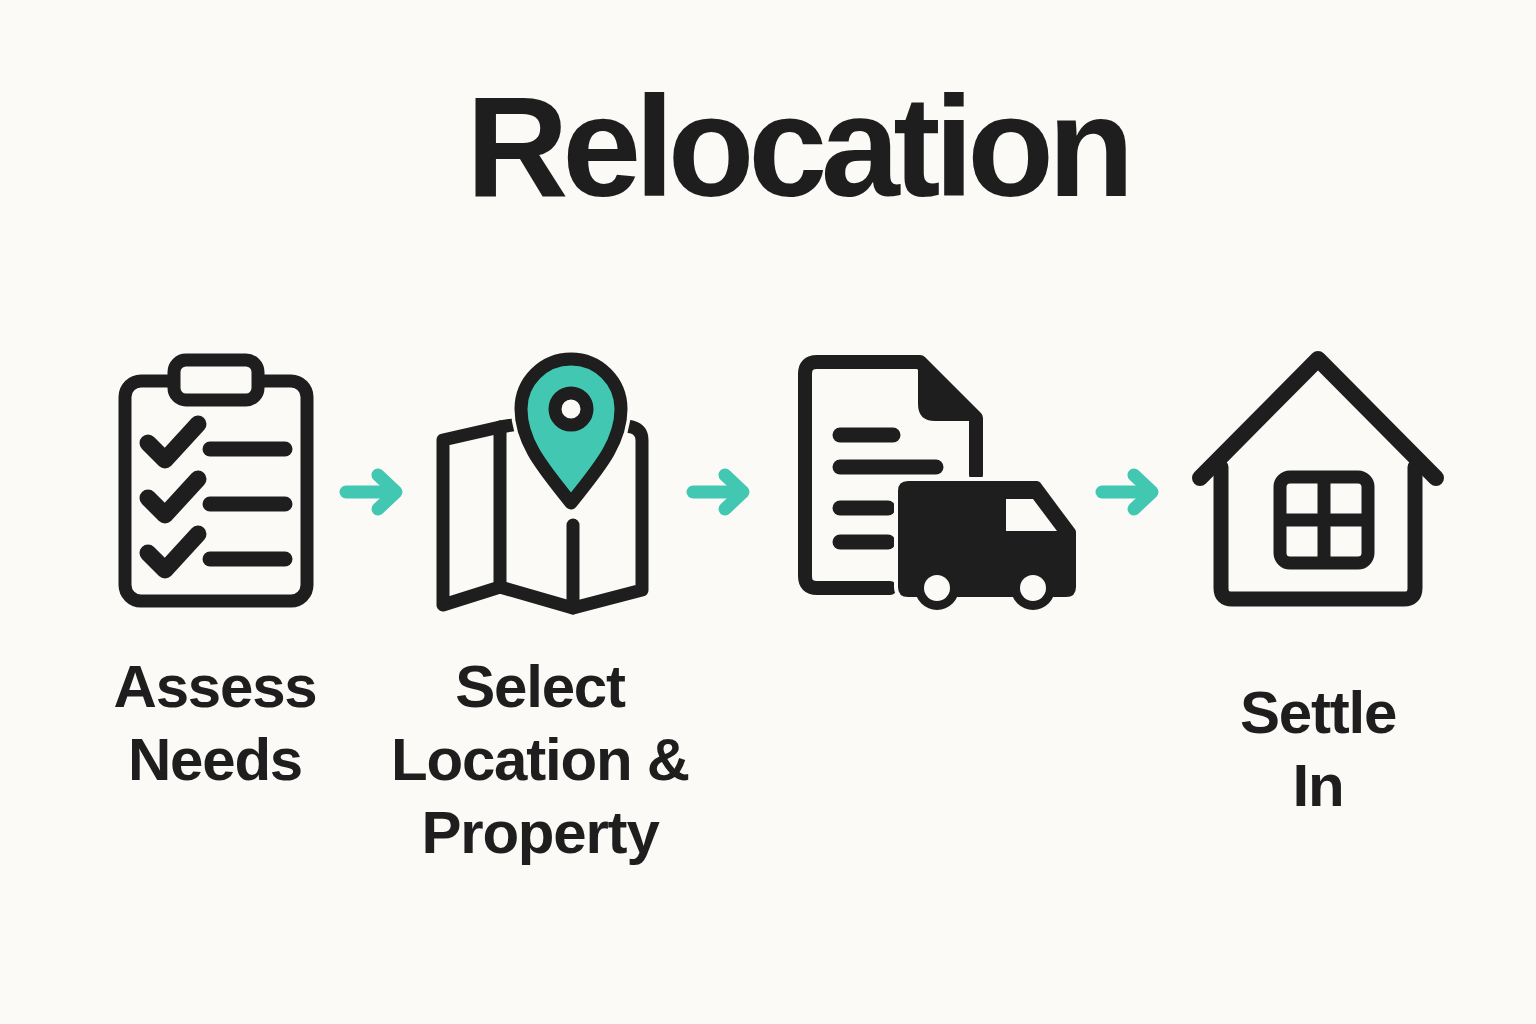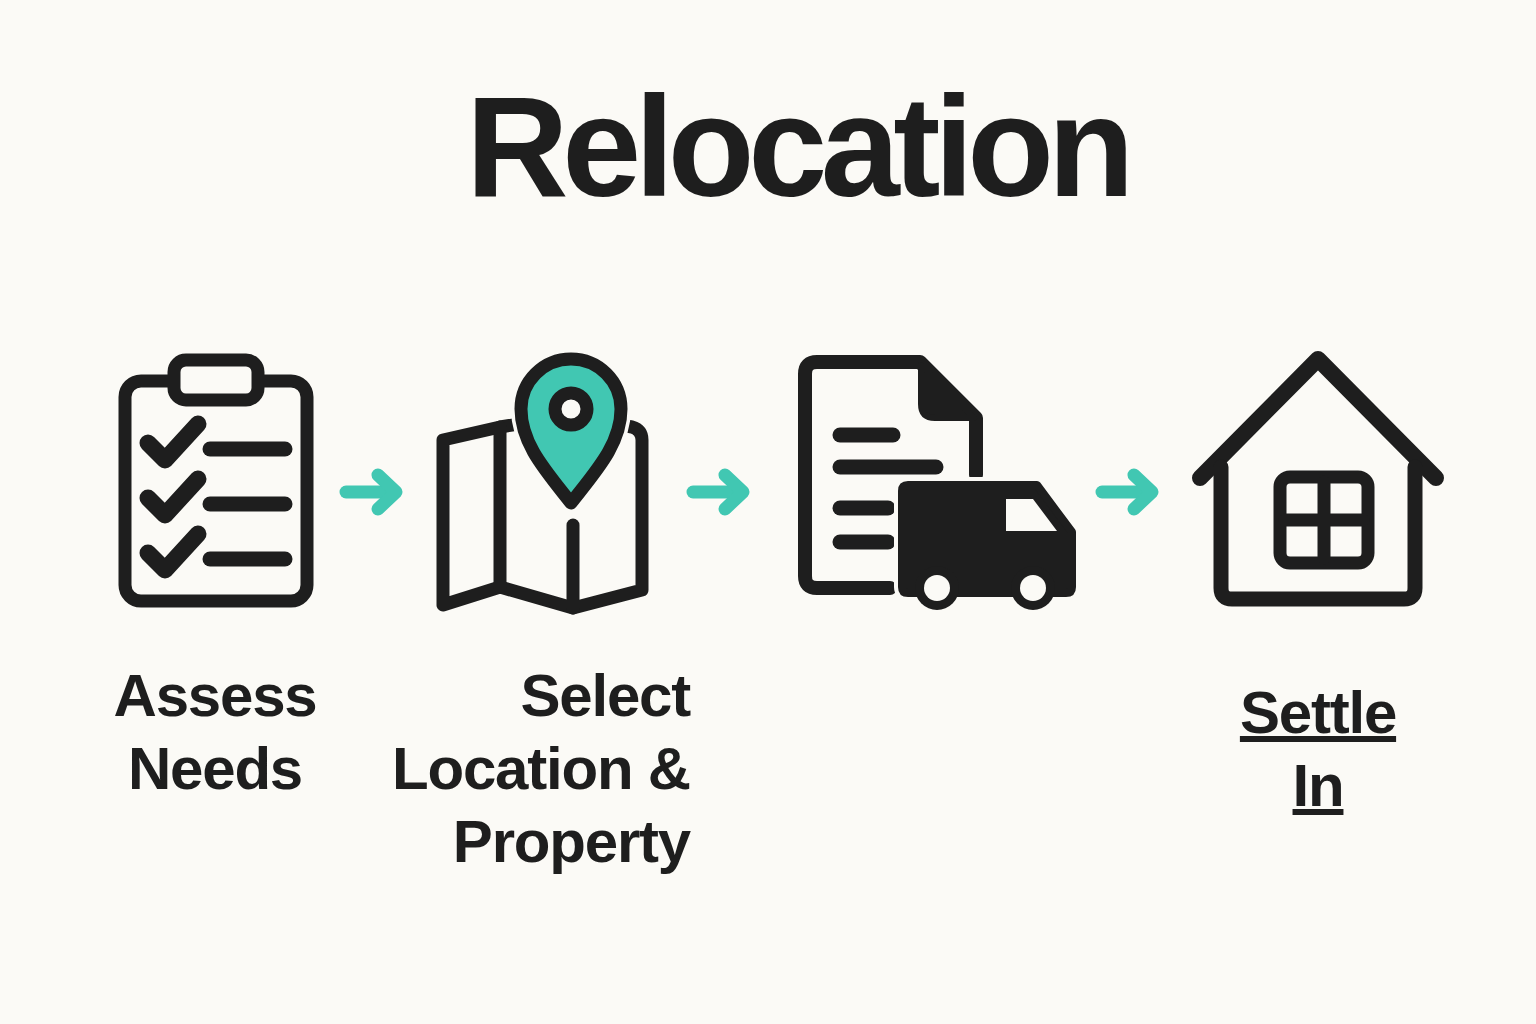--- a/index.html
+++ b/index.html
@@ -13,28 +13,28 @@
     overflow:hidden;font-family:"Liberation Sans",sans-serif;color:var(--ink);
   }
   .title{
     position:absolute;top:76px;left:0;width:100%;text-align:center;
     font-size:142px;font-weight:700;letter-spacing:-0.045em;line-height:1;
     color:var(--ink);margin:0;padding-left:29px;
   }
   .step{position:absolute;top:330px;text-align:center;}
   .step .icon-area{height:300px;display:flex;align-items:center;justify-content:center;}
   .step .label{
-    margin-top:29px;font-size:60px;font-weight:700;letter-spacing:-0.02em;
+    margin-top:20px;font-size:60px;font-weight:700;letter-spacing:-0.02em;
     line-height:1.22;color:var(--ink);white-space:pre-line;
   }
   .step--1{left:65px;width:300px;}
-  .step--2{left:390px;width:300px;text-align:right;}
+  .step--2{left:390px;width:300px;}
   .step--3{left:770px;width:340px;}
   .step--4{left:1168px;width:300px;}
-  .step--4 .label{margin-top:46px;text-decoration:underline;}
+  .step--4 .label{margin-top:46px;}
   .arrow{position:absolute;top:467px;}
   .arrow--1{left:339px;}
   .arrow--2{left:686px;}
   .arrow--3{left:1095px;}
   .ink-stroke{fill:none;stroke:var(--ink);stroke-linecap:round;stroke-linejoin:round;}
   .bg-fill{fill:var(--bg);}
   .ink-fill{fill:var(--ink);}
   .accent-fill{fill:var(--accent);}
   .accent-stroke{fill:none;stroke:var(--accent);stroke-linecap:round;stroke-linejoin:round;}
   .halo{stroke:var(--bg);fill:var(--bg);stroke-linecap:round;stroke-linejoin:round;}

